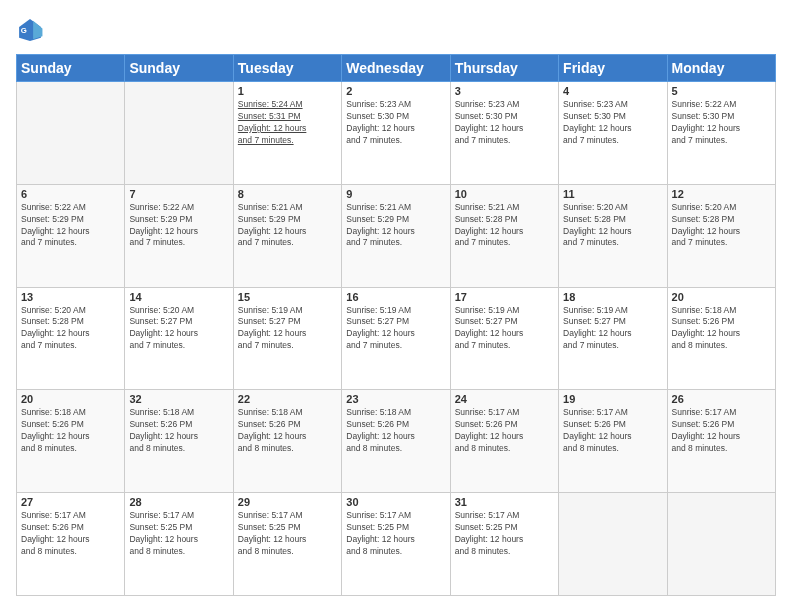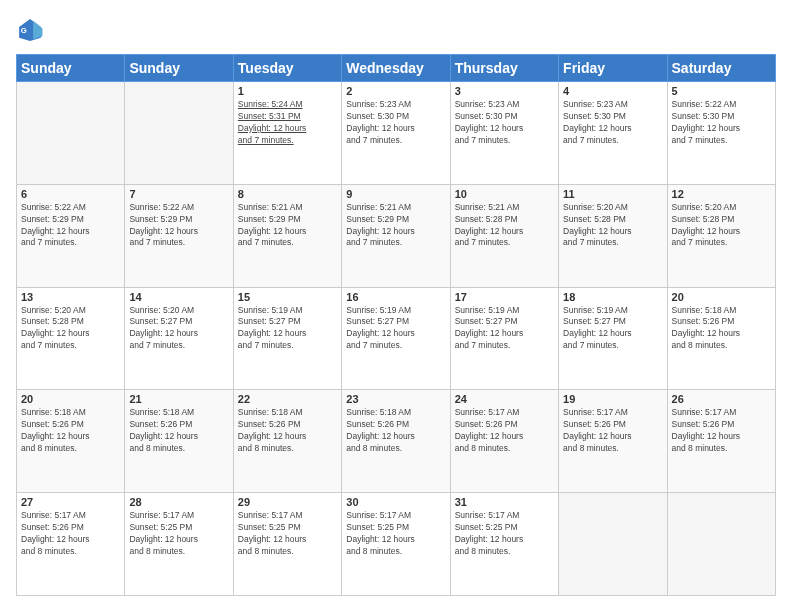--- a/index.html
+++ b/index.html
@@ -121,21 +121,21 @@
 
   <table class="calendar">
     <thead>
       <tr>
       <th>Sunday</th>
           <th>Sunday</th>
           <th>Tuesday</th>
           <th>Wednesday</th>
           <th>Thursday</th>
           <th>Friday</th>
-          <th>Saturday</th>
+          <th>Monday</th>
         </tr>
     </thead>
     <tbody id="calendar-body">
     <tr>
           <td class="empty"></td>
           <td class="empty"></td>
           <td>
             <span class="day-number">1</span>
             <div class="day-info" style="white-space: pre-line; text-decoration: underline;">Sunrise: 5:24 AM
 Sunset: 5:31 PM
@@ -275,21 +275,21 @@
         </tr>
         <tr>
           <td>
             <span class="day-number">20</span>
             <div class="day-info" style="white-space: pre-line;">Sunrise: 5:18 AM
 Sunset: 5:26 PM
 Daylight: 12 hours
 and 8 minutes.</div>
           </td>
           <td>
-            <span class="day-number">21</span>
+            <span class="day-number">32</span>
             <div class="day-info" style="white-space: pre-line;">Sunrise: 5:18 AM
 Sunset: 5:26 PM
 Daylight: 12 hours
 and 8 minutes.</div>
           </td>
           <td>
             <span class="day-number">22</span>
             <div class="day-info" style="white-space: pre-line;">Sunrise: 5:18 AM
 Sunset: 5:26 PM
 Daylight: 12 hours

